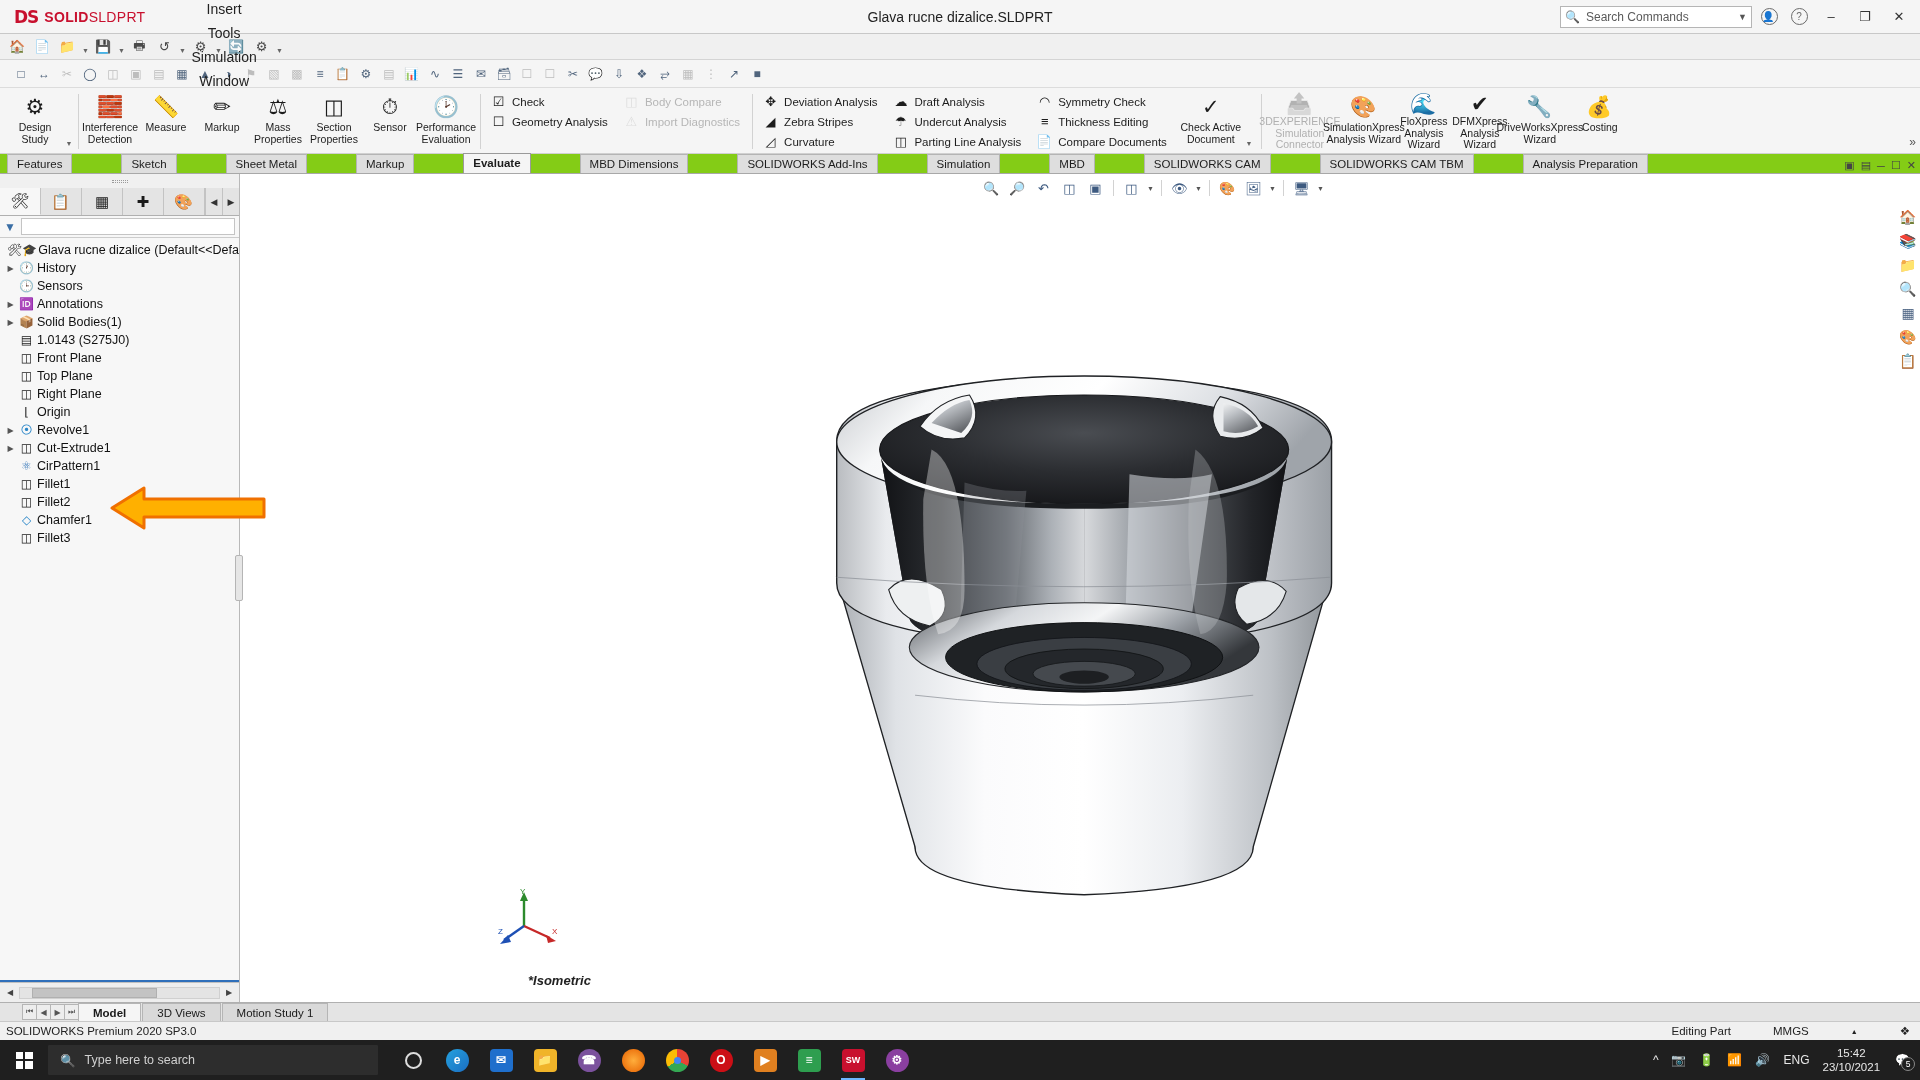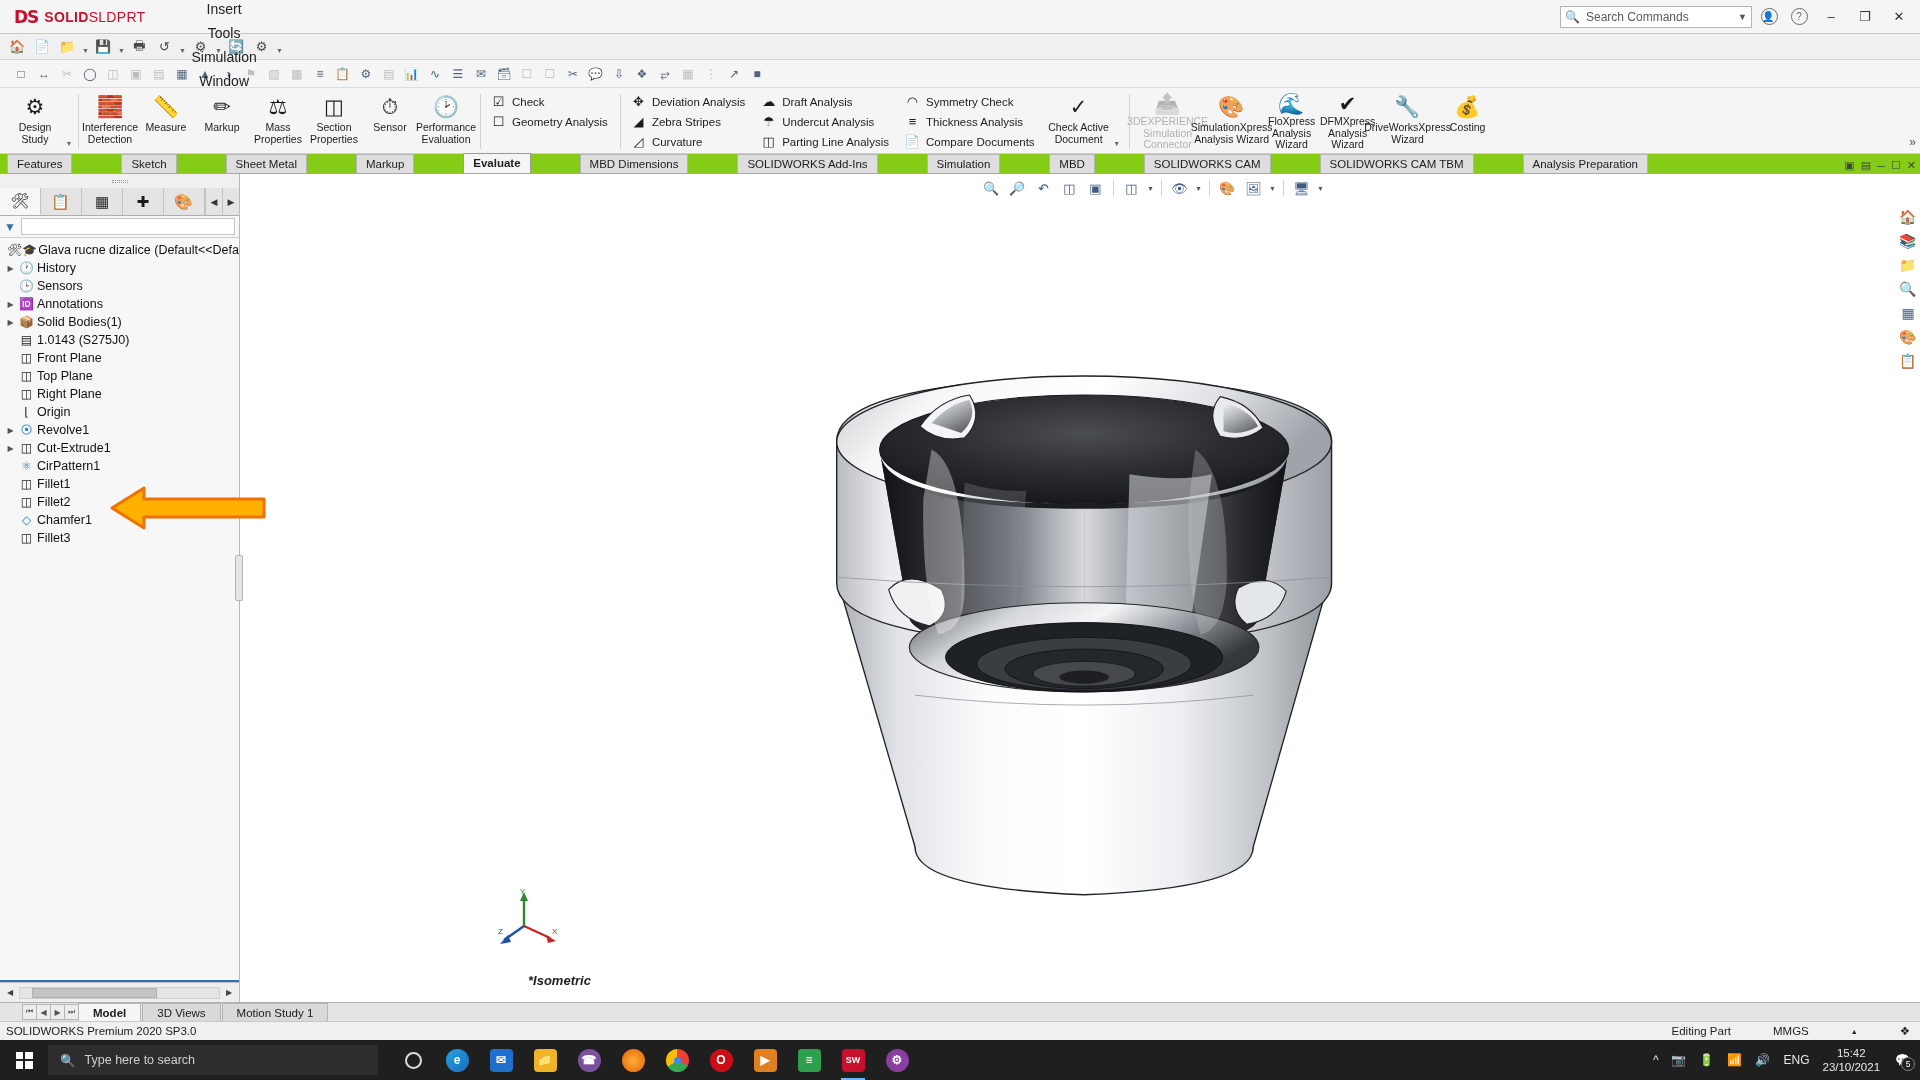--- a/index.html
+++ b/index.html
@@ -155,20 +155,21 @@
     <div class="menu">
       <div class="menu-item">File</div>
       <div class="menu-item">Edit</div>
       <div class="menu-item">View</div>
       <div class="menu-item">Insert</div>
       <div class="menu-item">Tools</div>
       <div class="menu-item">Simulation</div>
       <div class="menu-item">Window</div>
       <div class="pin-icon">📌</div>
     </div>
+    <div class="doc-title">Glava rucne dizalice.SLDPRT</div>
     <div class="tb-right">
       <div class="search-box">
         <span class="mag">🔍</span>
         <span class="txt">Search Commands</span>
         <span class="caret">▼</span>
       </div>
       <div class="ic-btn">
           <span class="circ">👤</span>
         </div>
       <div class="ic-btn">
@@ -277,20 +278,30 @@
       <div class="sm-btn">
         <span class="gi">☑</span>
         <span>Check</span>
       </div>
       <div class="sm-btn">
         <span class="gi">☐</span>
         <span>Geometry Analysis</span>
       </div>
     </div>
 
+    <div class="rgroup col-list">
+      <div class="sm-btn disabled">
+        <span class="gi">◫</span>
+        <span>Body Compare</span>
+      </div>
+      <div class="sm-btn disabled">
+        <span class="gi">⚠</span>
+        <span>Import Diagnostics</span>
+      </div>
+    </div>
 
     <div class="rsep"></div>
 
     <div class="rgroup col-list">
       <div class="sm-btn">
         <span class="gi">✥</span>
         <span>Deviation Analysis</span>
       </div>
       <div class="sm-btn">
         <span class="gi">◢</span>
@@ -317,21 +328,21 @@
       </div>
     </div>
 
     <div class="rgroup col-list">
       <div class="sm-btn">
         <span class="gi">◠</span>
         <span>Symmetry Check</span>
       </div>
       <div class="sm-btn">
         <span class="gi">≡</span>
-        <span>Thickness Analysis</span>
+        <span>Thickness Editing</span>
       </div>
       <div class="sm-btn">
         <span class="gi">📄</span>
         <span>Compare Documents</span>
       </div>
     </div>
 
     <div class="rgroup">
       <div class="big-btn wide">
         <span class="gi">✓</span>

